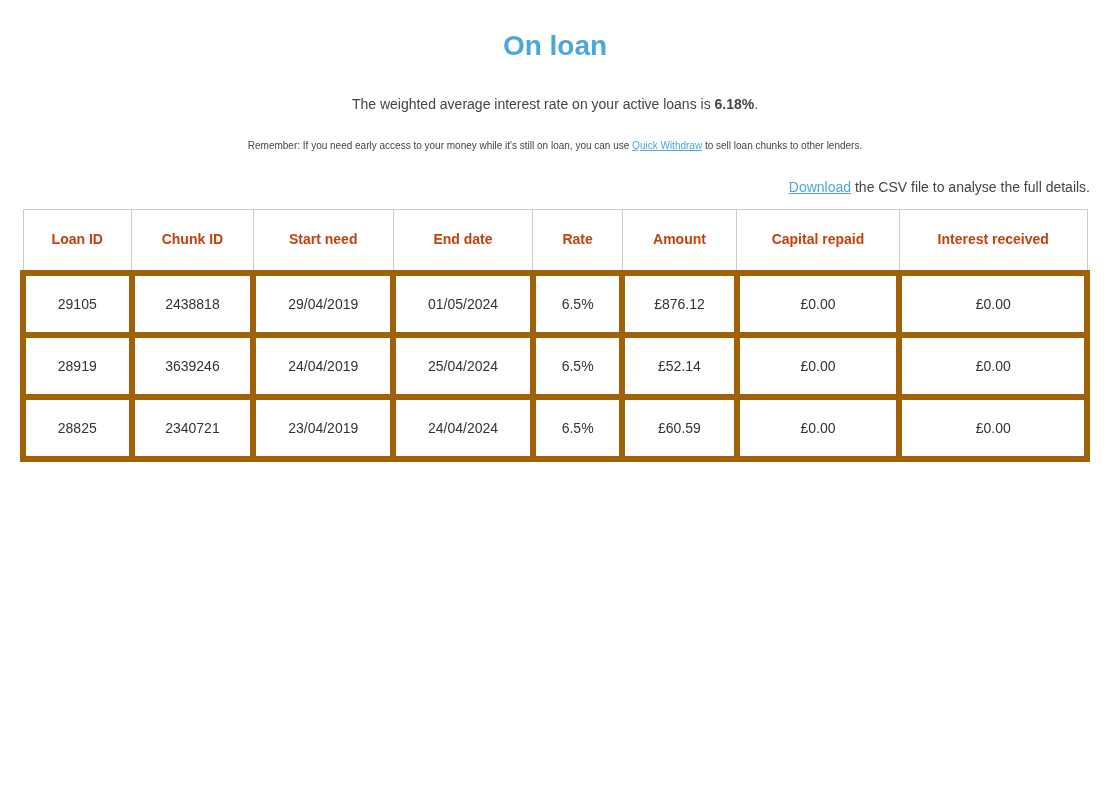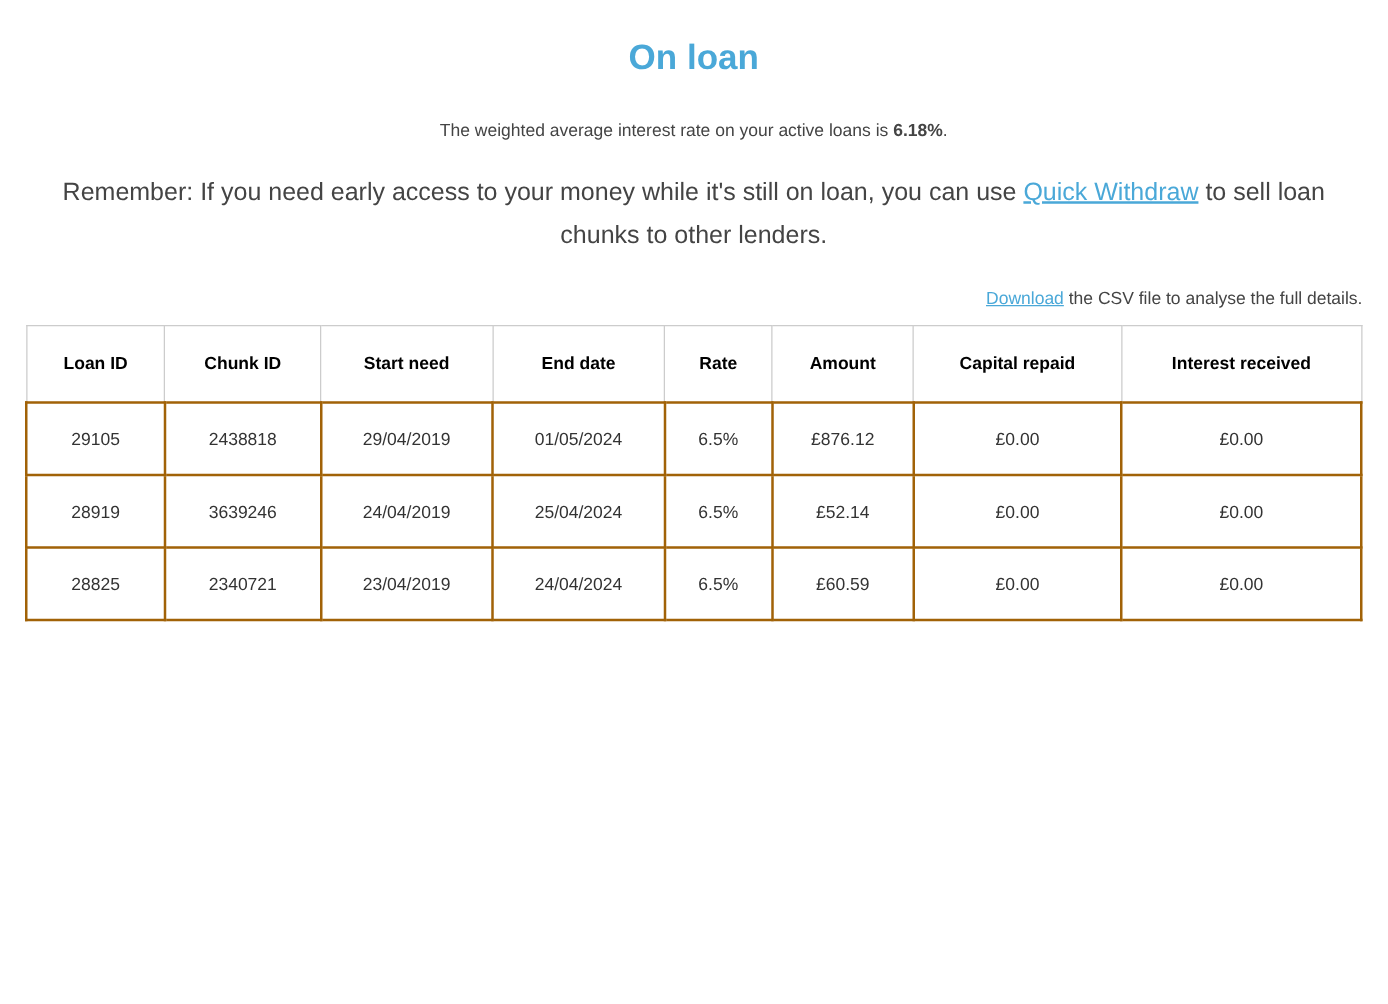--- a/index.html
+++ b/index.html
@@ -63,38 +63,38 @@
       border-collapse: collapse;
       border: 1px solid #cccccc;
     }
 
     .table-wrapper th {
       padding: 20px 15px;
       text-align: center;
       font-weight: bold;
       border: 1px solid #cccccc;
       background-color: #ffffff;
-      color: #000000;
+      color: #c2410c;
       vertical-align: middle;
       line-height: 1.4;
     }
 
     .table-wrapper td {
       padding: 20px 15px;
       text-align: center;
-      border: 2px solid #a16207;
+      border: 6px solid #a16207;
       color: #333;
       vertical-align: middle;
     }
 
     .reminder-section {
       text-align: center;
       margin-bottom: 25px;
       color: #444;
-      font-size: 20px;
+      font-size: 10px;
       line-height: 1.7;
       padding: 0 20px;
     }
   </style>
 </head>
 <body>
 
 <div class="container">
 
   <h1 class="page-title">On loan</h1>

